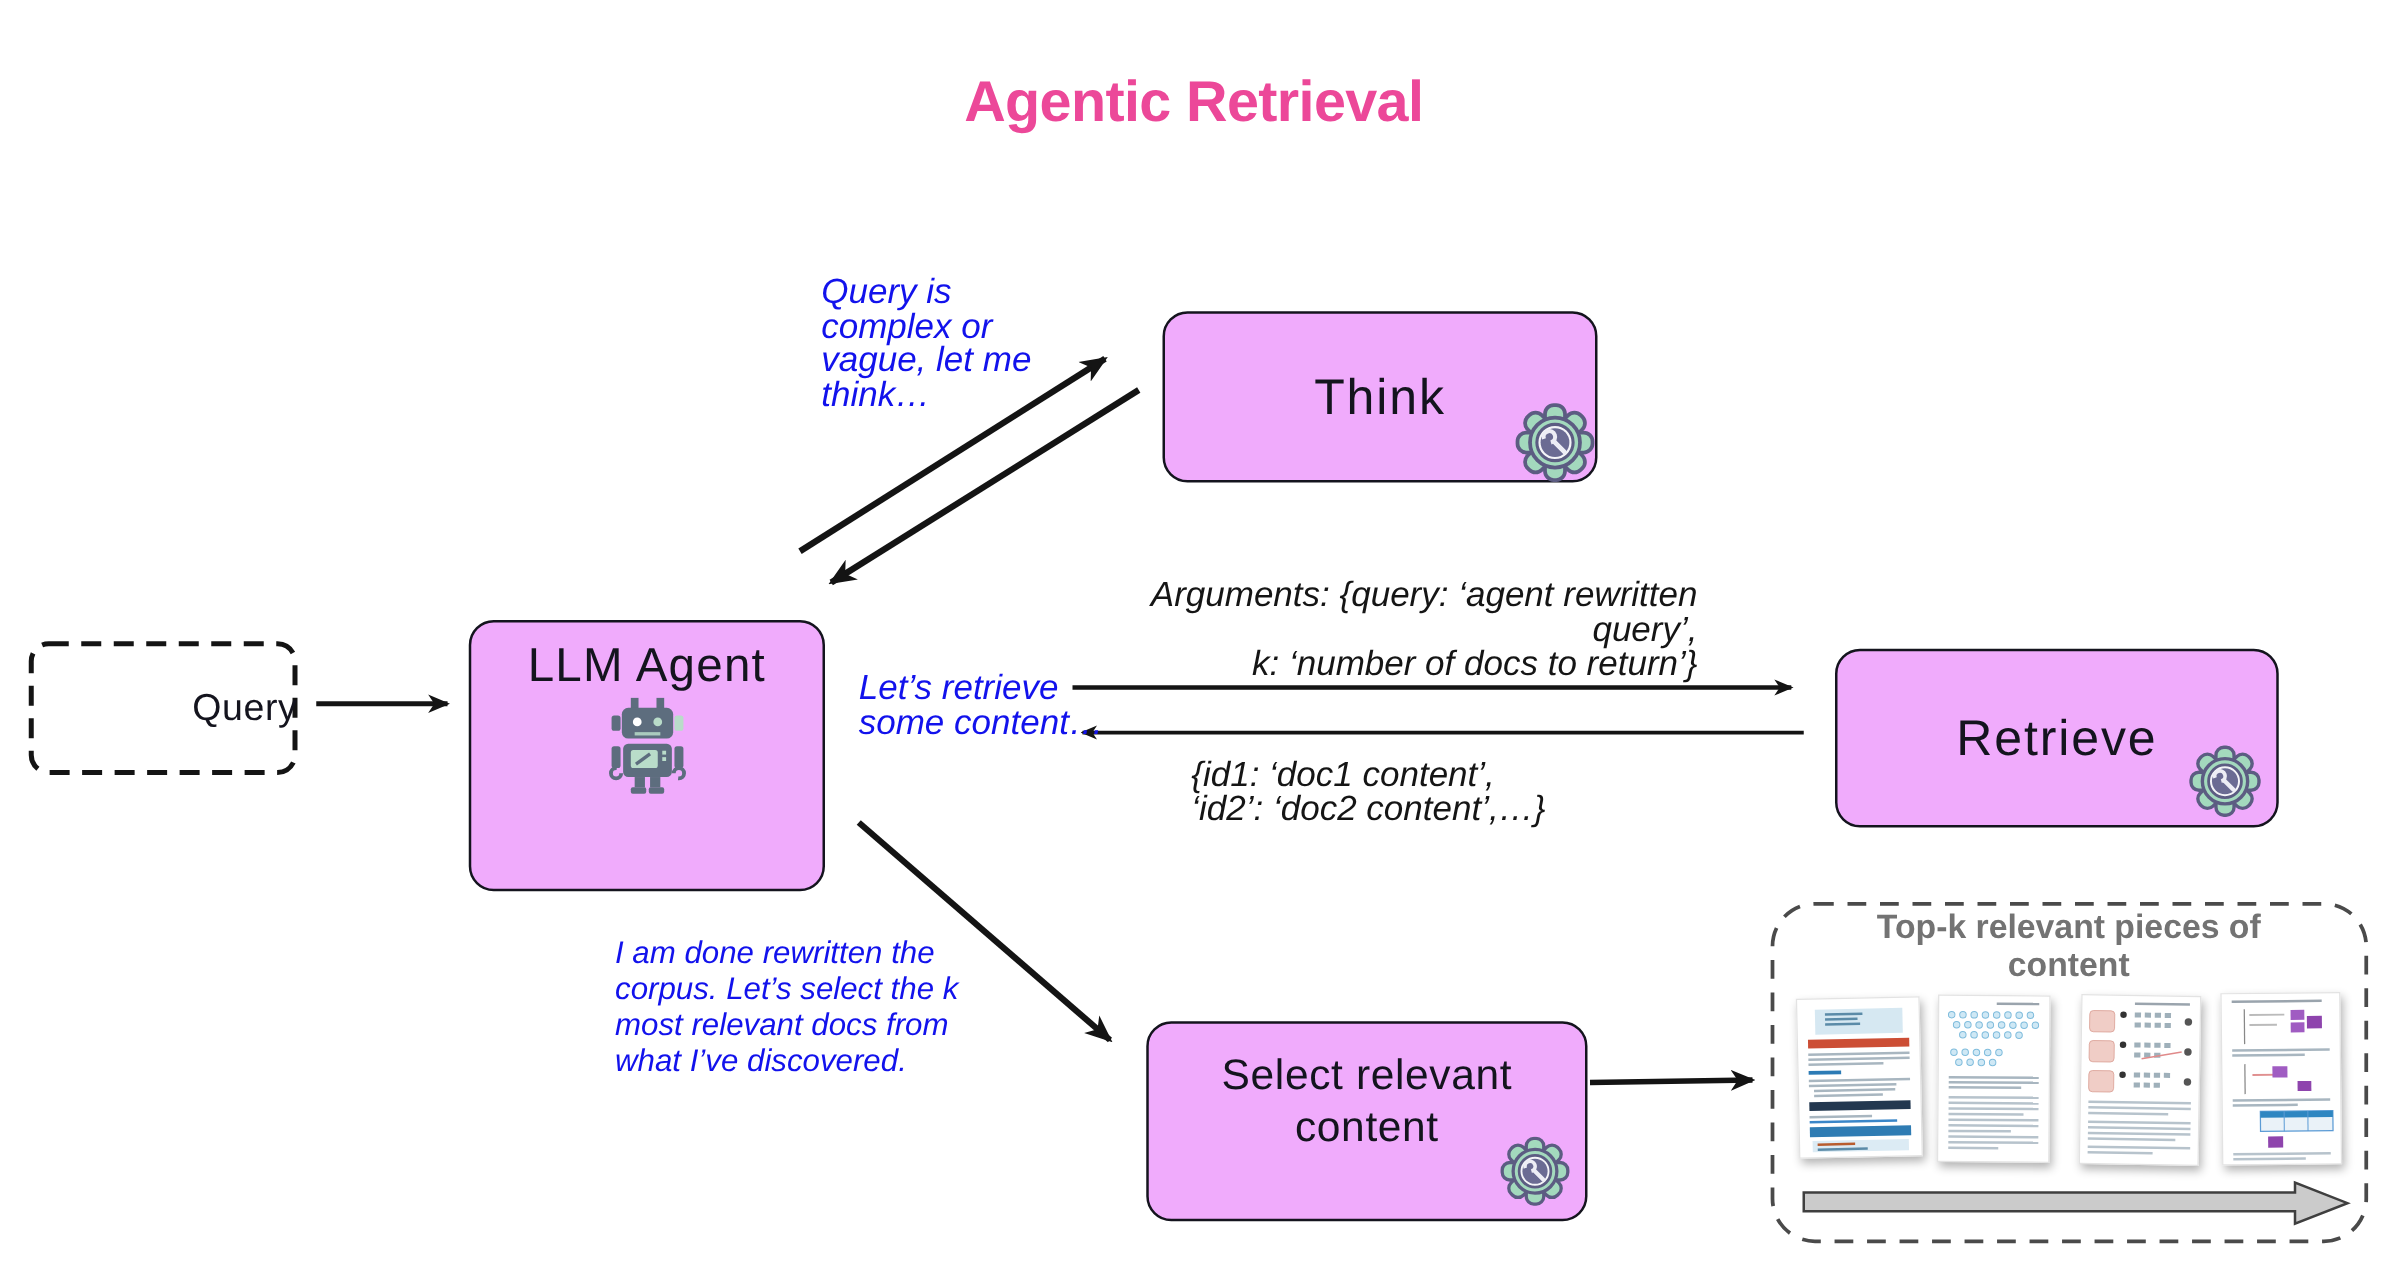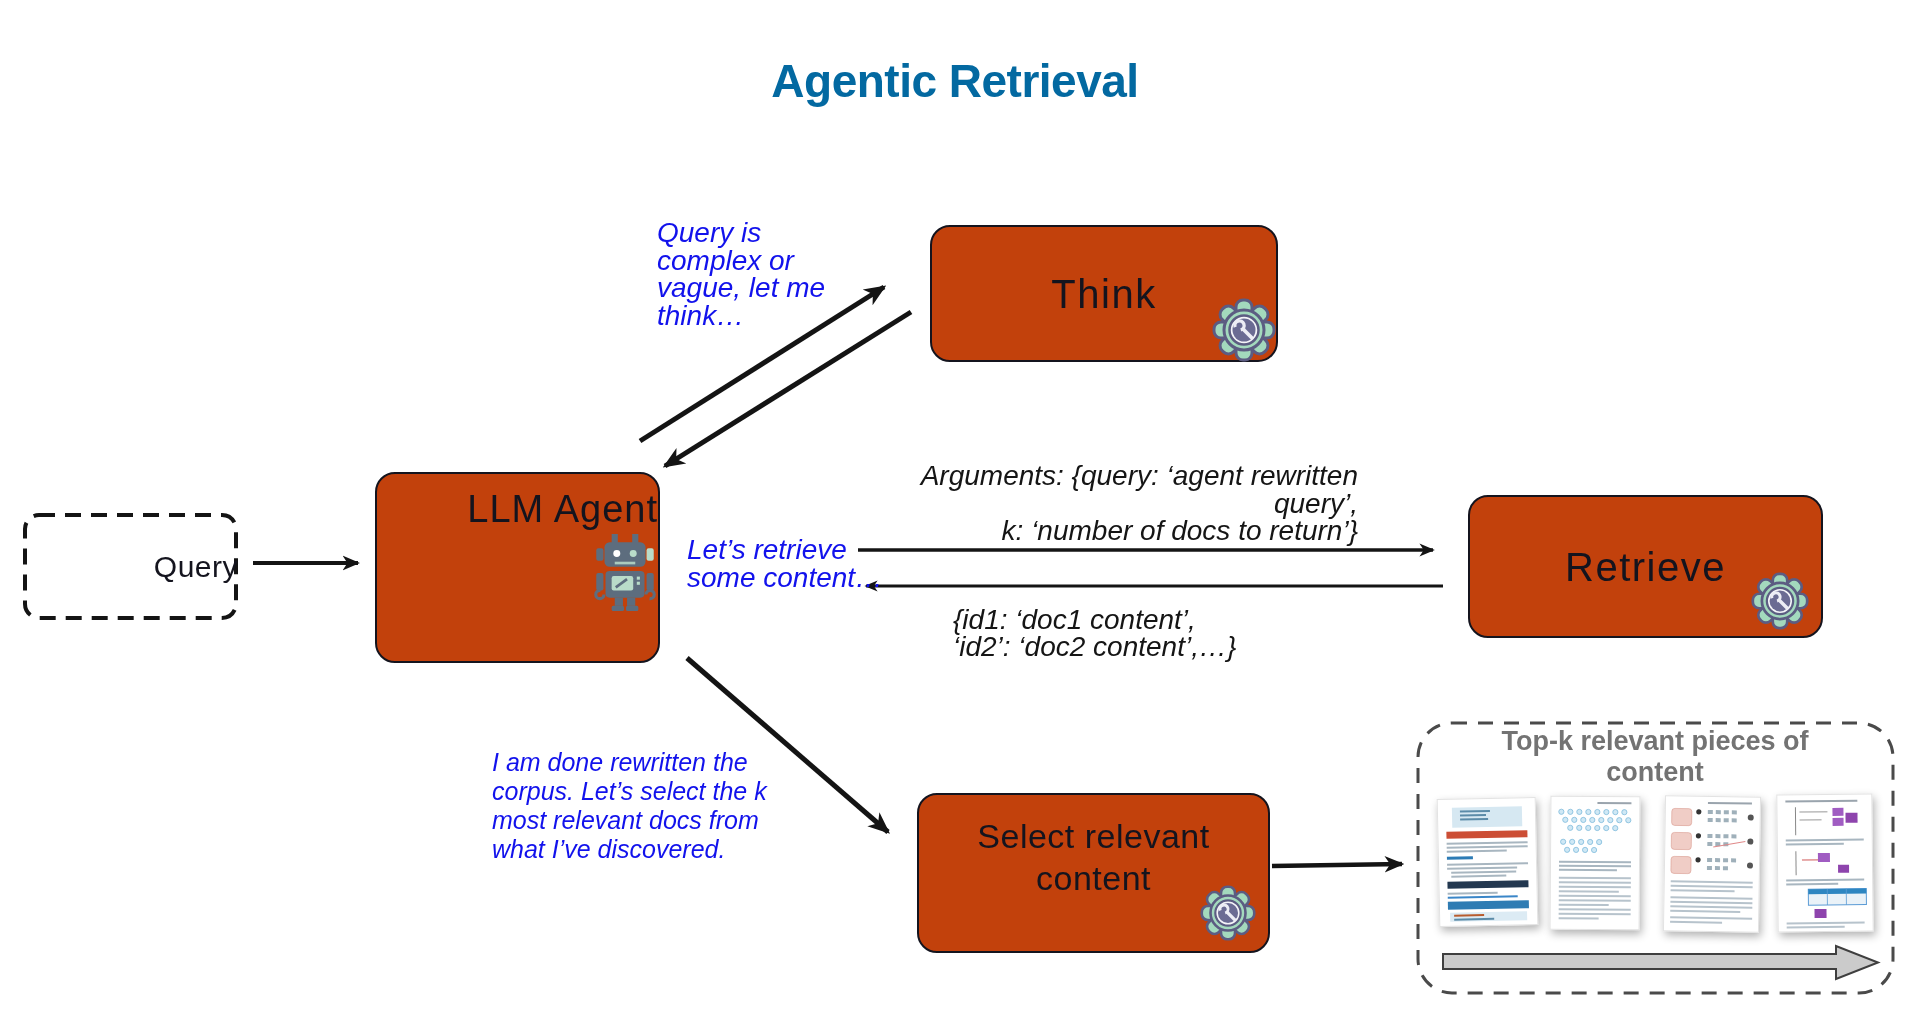--- a/index.html
+++ b/index.html
@@ -2,25 +2,25 @@
 <html style="--annotation-blue: #1212ec; --box-border: #14141e; --gear-green: #a3d9bd; --gear-outline: #5c5c82; --gear-core: #6b6b93; --robot-slate: #5d6d7e; --robot-mint: #b9dcc9; --dashed-border: #4a4a4a; --gray-arrow-fill: #cbcbcb;"><head>
 <meta charset="utf-8">
 <style>
   html,body{margin:0;padding:0;background:#fff;}
   .canvas{position:relative;width:1909px;height:1011px;background:#ffffff;overflow:hidden;
           font-family:"Liberation Sans","DejaVu Sans",sans-serif;color:#111;}
   .overlay{position:absolute;left:0;top:0;z-index:1;pointer-events:none;}
   .abs{position:absolute;z-index:2;}
 
   .page-title{left:955px;top:54px;transform:translateX(-50%);font-size:46px;font-weight:800;
-              letter-spacing:-0.5px;color:#0369a1;white-space:nowrap;}
-
-  .node{box-sizing:border-box;background:#c2410c;border:2.5px solid #14141e;border-radius:20px;
-        display:flex;align-items:center;justify-content:center;flex-direction:column;}
-  #n-llm{left:375px;top:472px;width:285px;height:191px;justify-content:flex-start;padding-top:16px;align-items:flex-end;}
+              letter-spacing:-0.5px;color:#ec4899;white-space:nowrap;}
+
+  .node{box-sizing:border-box;background:#f0abfc;border:2.5px solid #14141e;border-radius:20px;
+        display:flex;align-items:center;justify-content:center;flex-direction:column;margin-top:24px;}
+  #n-llm{left:375px;top:472px;width:285px;height:217px;justify-content:flex-start;padding-top:16px;}
   #n-think{left:930px;top:225px;width:348px;height:137px;}
   #n-retrieve{left:1468px;top:495px;width:355px;height:143px;}
   #n-select{left:917px;top:793px;width:353px;height:160px;justify-content:flex-start;padding-top:20px;}
 
   .node-label{font-size:40px;letter-spacing:1.5px;color:#14141e;text-align:center;line-height:1.05;}
   #n-llm .node-label{font-size:38px;letter-spacing:1px;}
   #n-select .node-label{font-size:34px;line-height:42px;letter-spacing:0.5px;width:300px;}
 
   .gear{position:absolute;}
   #gear-think{right:0px;bottom:-2px;width:64px;height:64px;}

